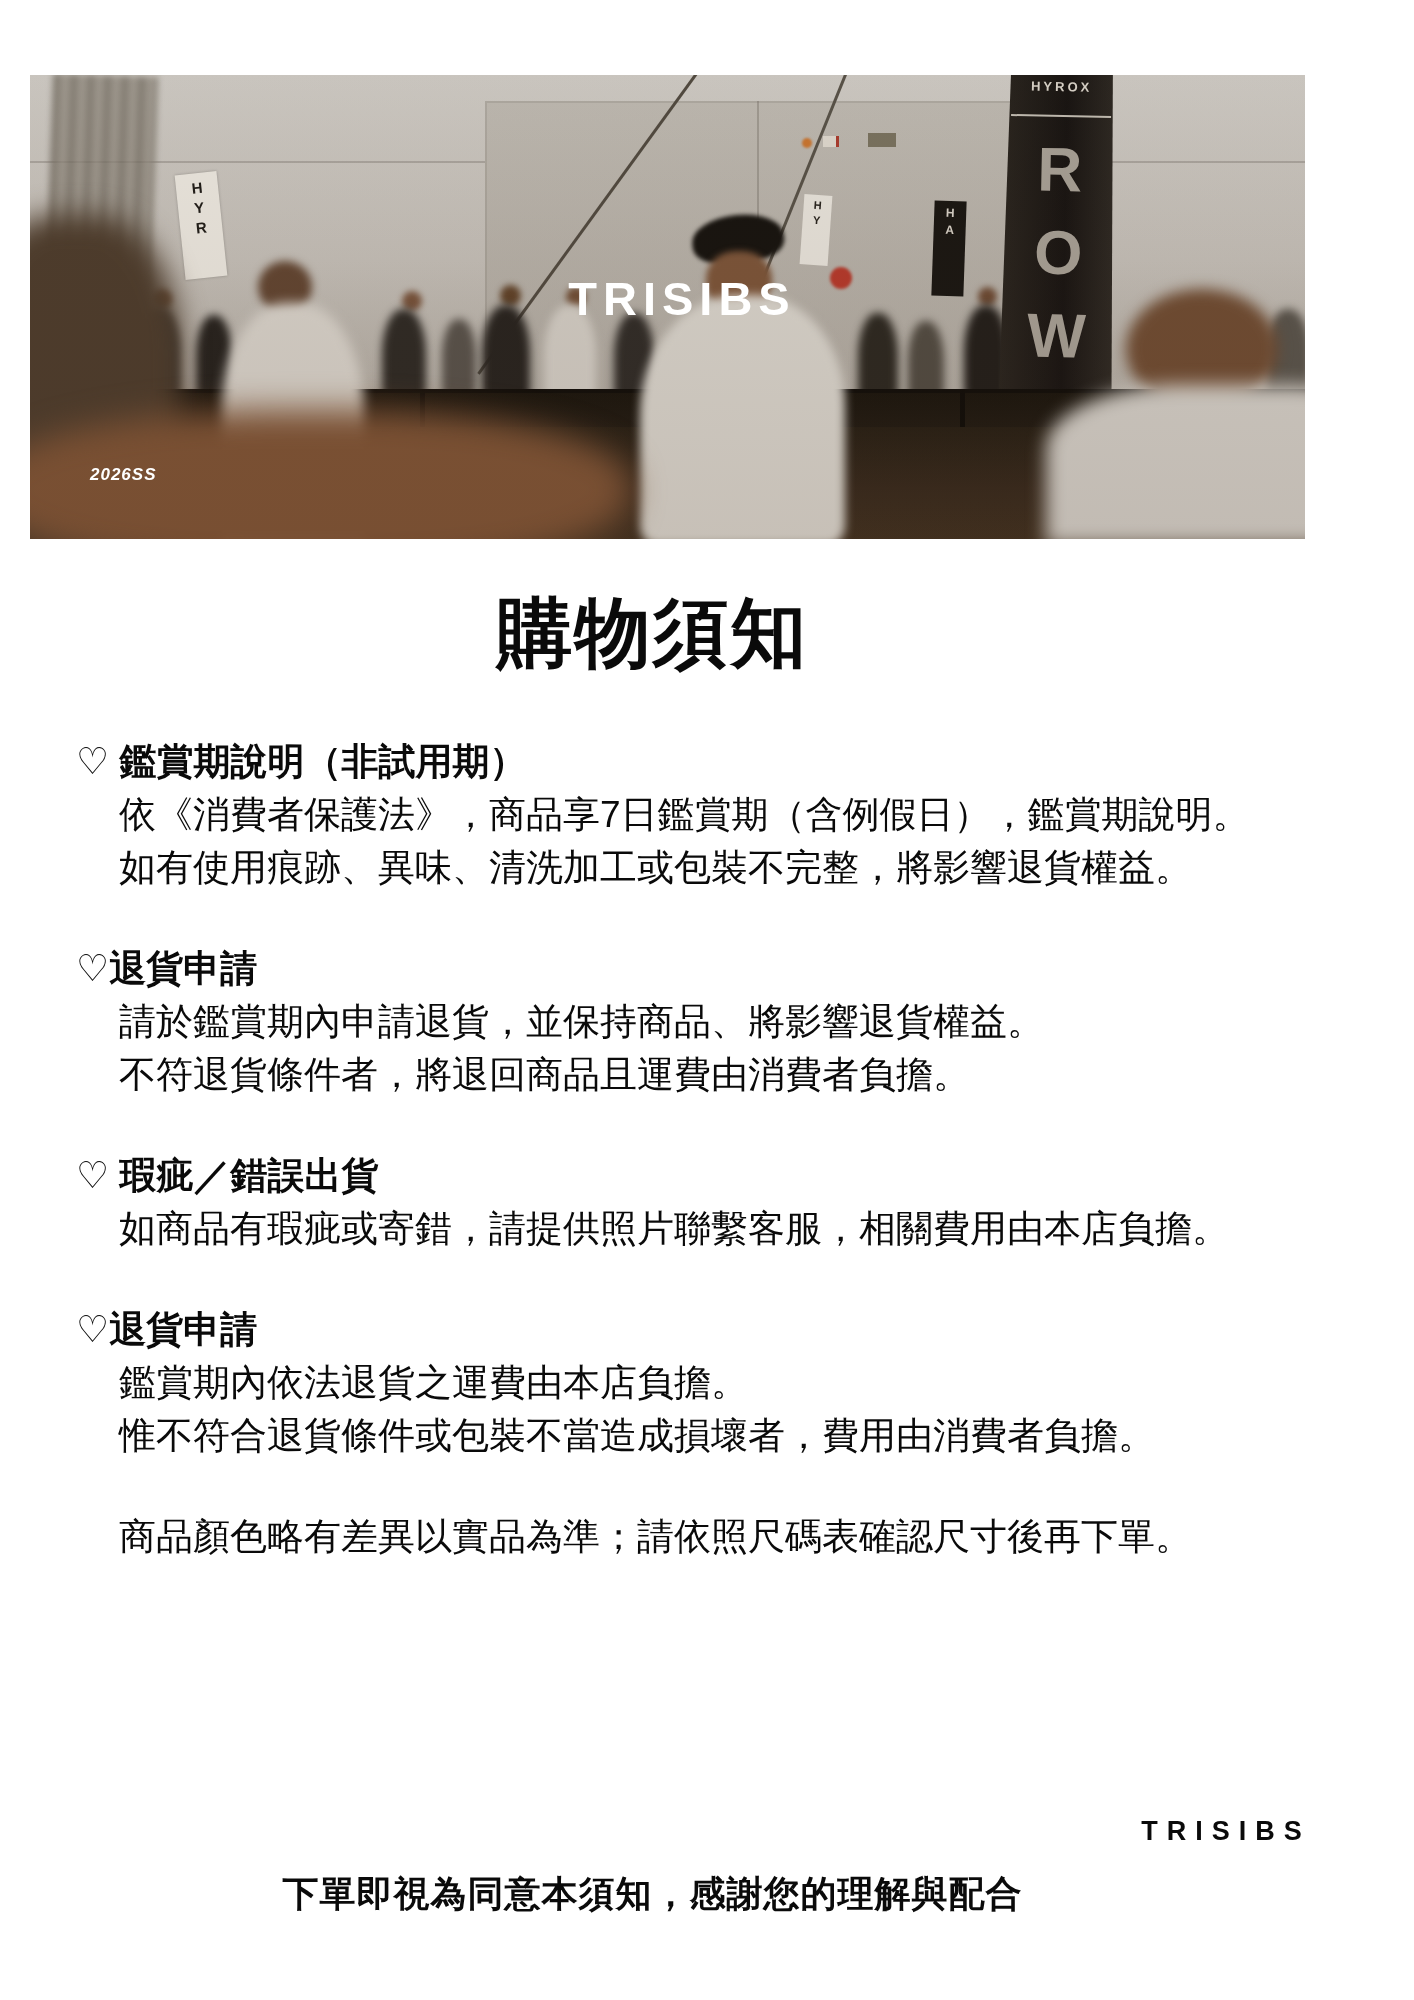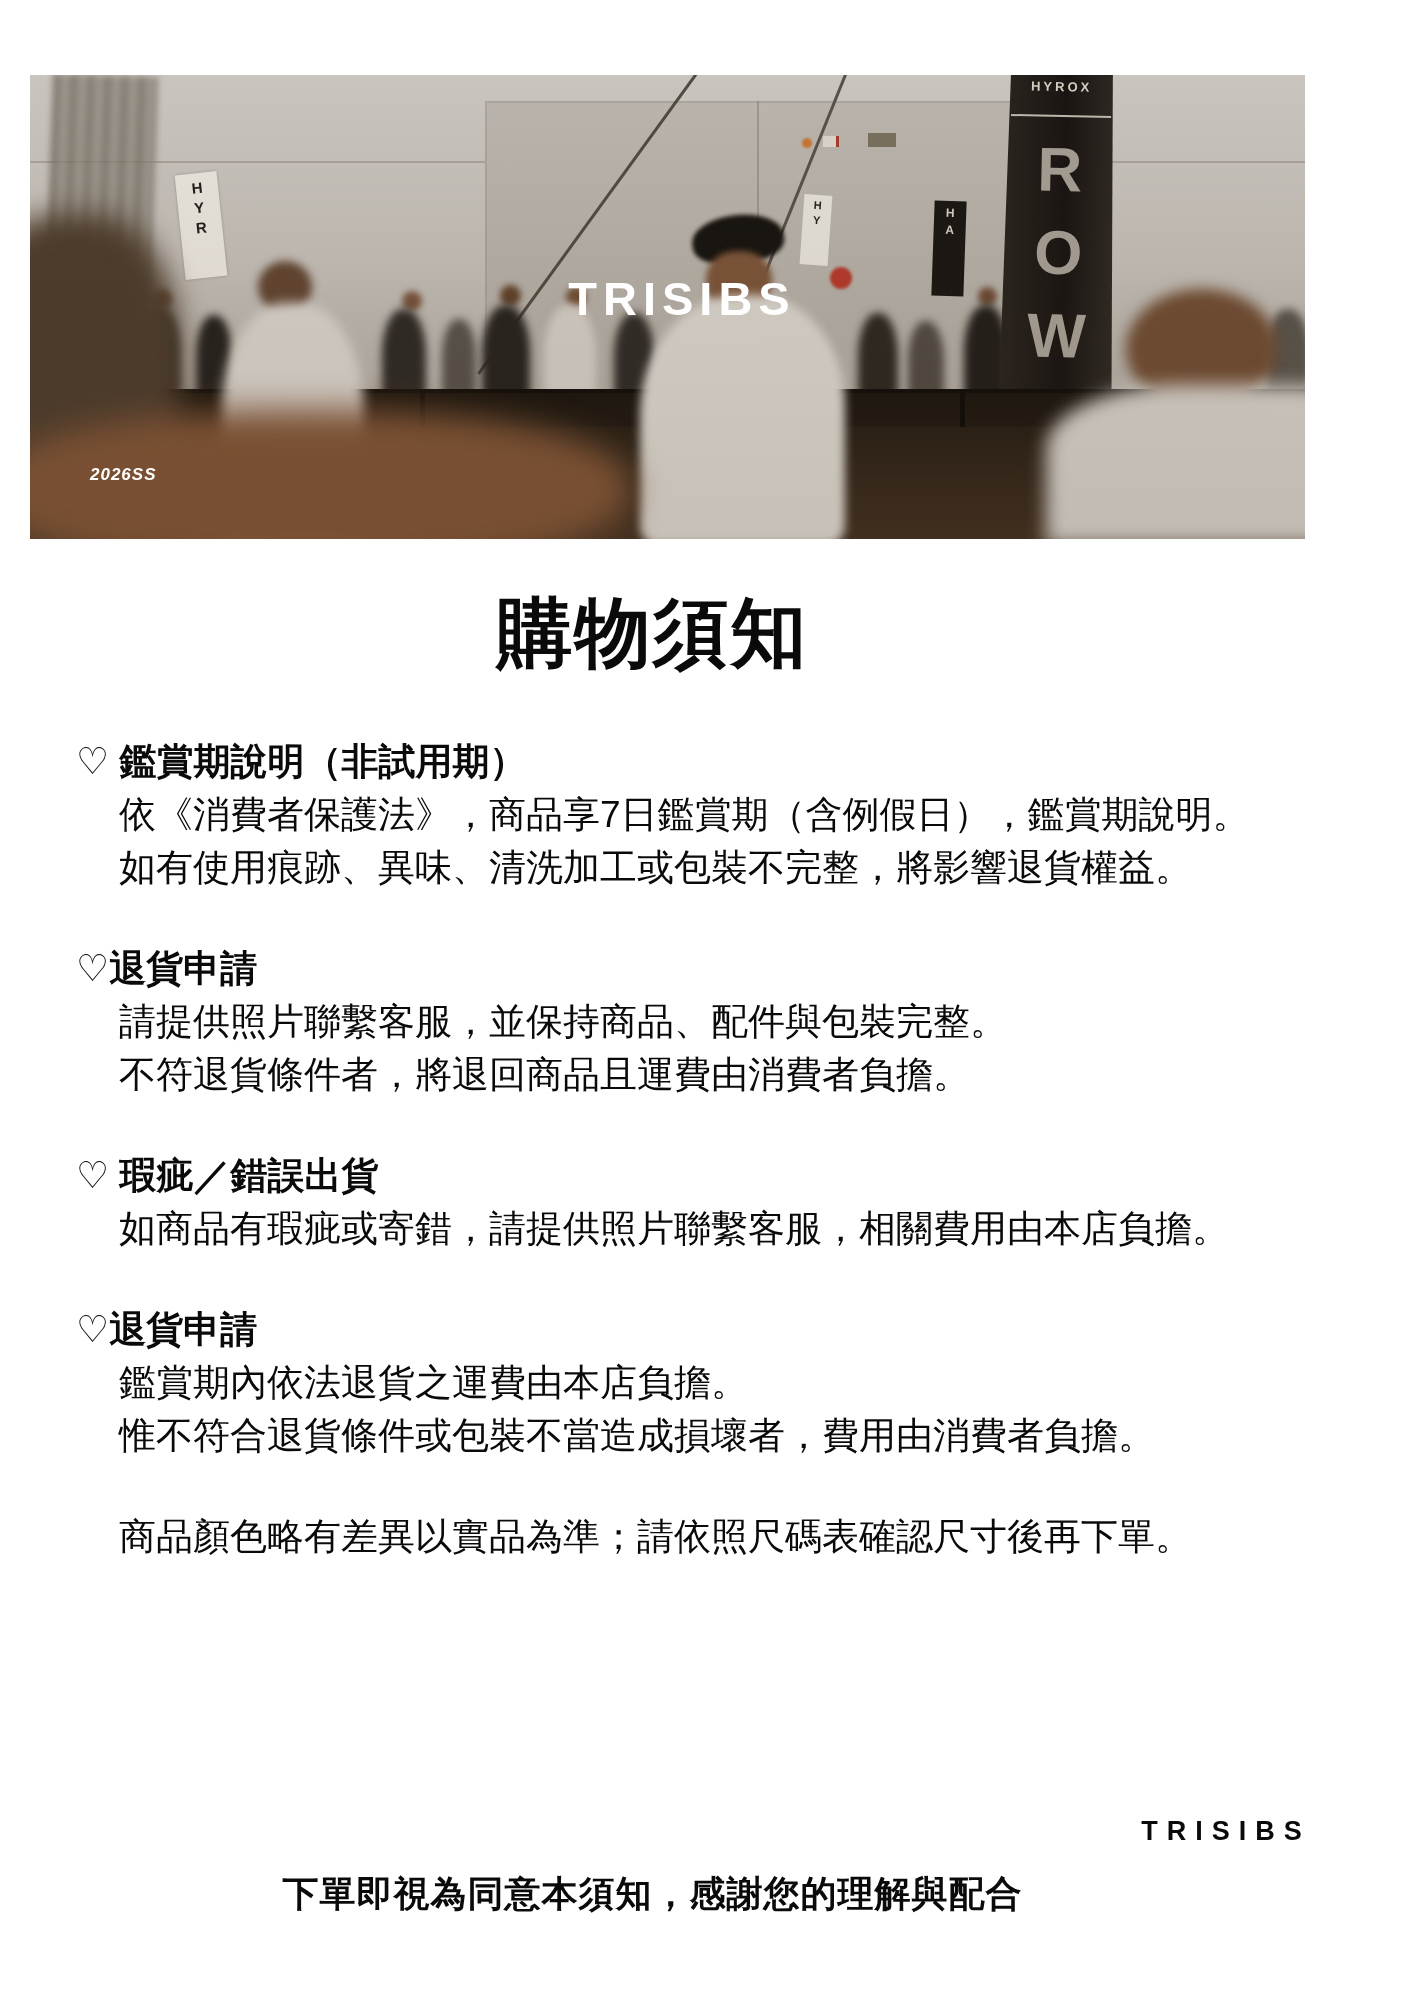--- a/index.html
+++ b/index.html
@@ -179,21 +179,21 @@
   <div class="sections">
 
     <div class="sec">
       <h2><span class="heart">♡</span><span> 鑑賞期說明（非試用期）</span></h2>
       <p>依《消費者保護法》，商品享7日鑑賞期（含例假日），鑑賞期說明。</p>
       <p>如有使用痕跡、異味、清洗加工或包裝不完整，將影響退貨權益。</p>
     </div>
 
     <div class="sec">
       <h2><span class="heart">♡</span><span>退貨申請</span></h2>
-      <p>請提供照片聯繫客服，並保持商品、配件與包裝完整。</p>
+      <p>請於鑑賞期內申請退貨，並保持商品、將影響退貨權益。</p>
       <p>不符退貨條件者，將退回商品且運費由消費者負擔。</p>
     </div>
 
     <div class="sec">
       <h2><span class="heart">♡</span><span> 瑕疵／錯誤出貨</span></h2>
       <p>如商品有瑕疵或寄錯，請提供照片聯繫客服，相關費用由本店負擔。</p>
     </div>
 
     <div class="sec">
       <h2><span class="heart">♡</span><span>退貨申請</span></h2>

